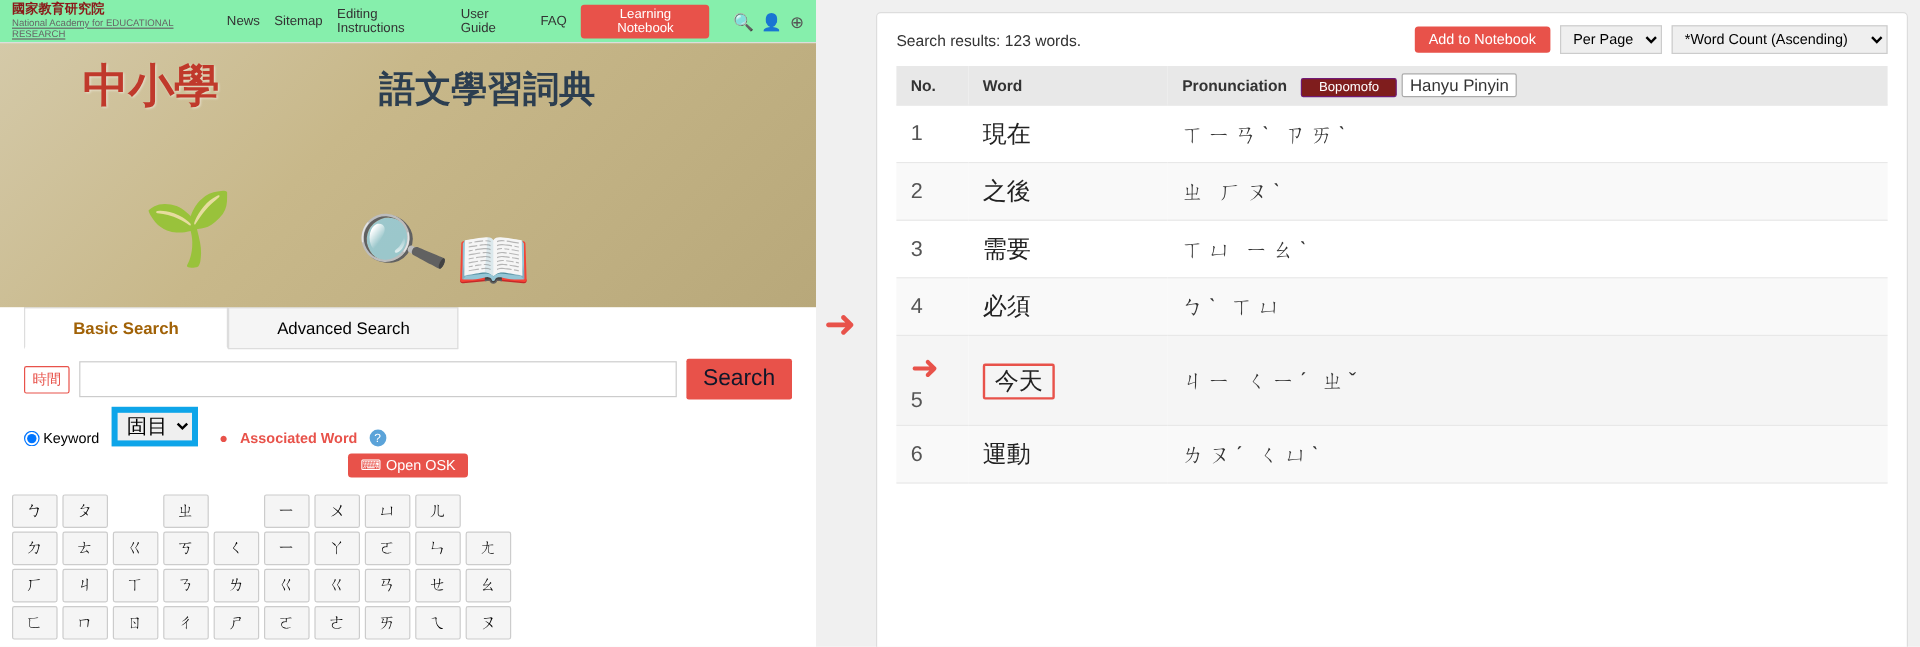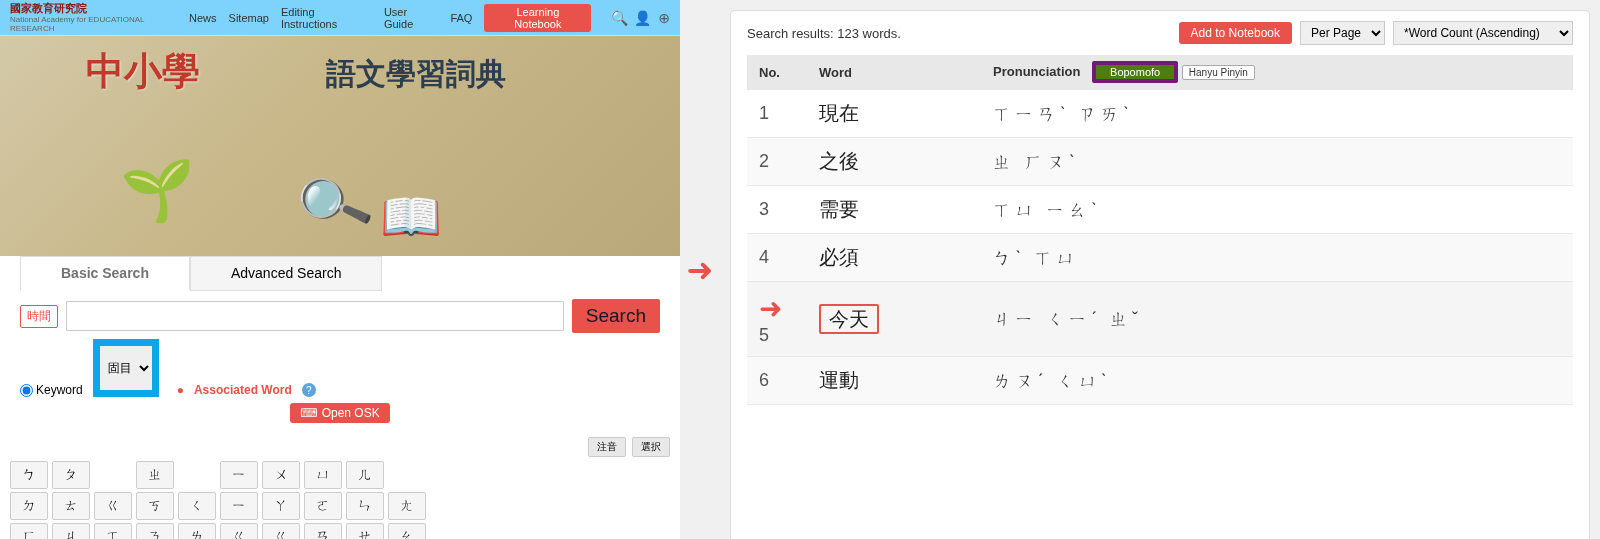--- a/index.html
+++ b/index.html
@@ -17,36 +17,37 @@
       width: 680px;
       height: 539px;
       background: #fff;
       position: relative;
       overflow: hidden;
       flex-shrink: 0;
     }
 
     
     .header {
-      background: #7dd3fc;
+      background: #86efac;
       display: flex;
       align-items: center;
       padding: 4px 10px;
       border-bottom: 1px solid #ddd;
       height: 36px;
     }
     .logo-text {
       font-size: 11px;
       color: #8B1A1A;
       font-weight: bold;
       line-height: 1.2;
     }
     .logo-sub {
       font-size: 8px;
       color: #666;
+      text-decoration: underline;
     }
     .header-nav {
       margin-left: auto;
       display: flex;
       gap: 12px;
       align-items: center;
       font-size: 11px;
       color: #333;
     }
     .header-nav a {
@@ -76,30 +77,30 @@
     .hero {
       width: 100%;
       height: 220px;
       background: linear-gradient(135deg, #d4c9a8 0%, #c8b88a 40%, #b8a87a 100%);
       position: relative;
       overflow: hidden;
     }
     .hero-bg-text {
       position: absolute;
       top: 10px;
-      left: 86px;
+      left: 69px;
       font-size: 38px;
       font-weight: bold;
       color: #c0392b;
       text-shadow: 1px 1px 2px rgba(255,255,255,0.5);
     }
     .hero-subtitle {
       position: absolute;
       top: 18px;
-      left: 326px;
+      left: 316px;
       font-size: 30px;
       font-weight: bold;
       color: #2c3e50;
     }
     .hero-plant {
       position: absolute;
       bottom: 30px;
       left: 120px;
       font-size: 60px;
     }
@@ -130,21 +131,21 @@
     }
     .tab {
       padding: 8px 40px;
       cursor: pointer;
       font-size: 14px;
       border: 1px solid #ddd;
       background: #f5f5f5;
     }
     .tab.active {
       background: #fff;
-      color: #737373;
+      color: #a16207;
       font-weight: bold;
       border-bottom: 2px solid #fff;
     }
     .search-row {
       display: flex;
       align-items: center;
       gap: 8px;
       margin-top: 8px;
     }
     .search-keyword-tag {
@@ -179,23 +180,23 @@
       gap: 10px;
       margin-top: 6px;
       font-size: 12px;
     }
     .radio-option {
       display: flex;
       align-items: center;
       gap: 3px;
     }
     .select-small {
-      font-size: 12px;
-      padding: 14px 4px;
-      border: 7px solid #0ea5e9;
+      font-size: 17px;
+      padding: 1px 4px;
+      border: 5px solid #0ea5e9;
     }
     .assoc-word {
       display: flex;
       align-items: center;
       gap: 3px;
       color: #e8524a;
       font-weight: bold;
     }
     .help-icon {
       background: #5ba3d9;
@@ -350,34 +351,34 @@
     }
     .results-table th {
       background: #e8e8e8;
       padding: 6px 12px;
       text-align: left;
       font-size: 13px;
       font-weight: bold;
       color: #333;
     }
     .bopomofo-btn {
-      background: #4d7c0f;
+      background: #7f1d1d;
       color: #fff;
-      border: 4px solid #701a75;
+      border: 1px solid #701a75;
       padding: 1px 14px;
       font-size: 11px;
       border-radius: 2px;
       cursor: pointer;
     }
     .pinyin-btn {
       background: #fff;
       color: #333;
       border: 1px solid #aaa;
       padding: 1px 6px;
-      font-size: 10px;
+      font-size: 14px;
       border-radius: 2px;
       cursor: pointer;
     }
     .results-table tr {
       border-bottom: 1px solid #e8e8e8;
     }
     .results-table tr:nth-child(even) {
       background: #f9f9f9;
     }
     .results-table td {
@@ -470,24 +471,20 @@
     </div>
     <div class="osk-row">
       <button class="osk-btn">
         <span>⌨</span>
         <span>Open OSK</span>
       </button>
     </div>
   </div>
 
   <div class="keyboard-area">
-    <div class="kbd-action-row">
-      <button class="kbd-action-btn">注音</button>
-      <button class="kbd-action-btn">選択</button>
-    </div>
 
     <div class="kbd-row">
       <div class="kbd-key">ㄅ</div>
       <div class="kbd-key">ㄆ</div>
       <div class="kbd-key empty"></div>
       <div class="kbd-key">ㄓ</div>
       <div class="kbd-key empty"></div>
       <div class="kbd-key">ㄧ</div>
       <div class="kbd-key">ㄨ</div>
       <div class="kbd-key">ㄩ</div>

